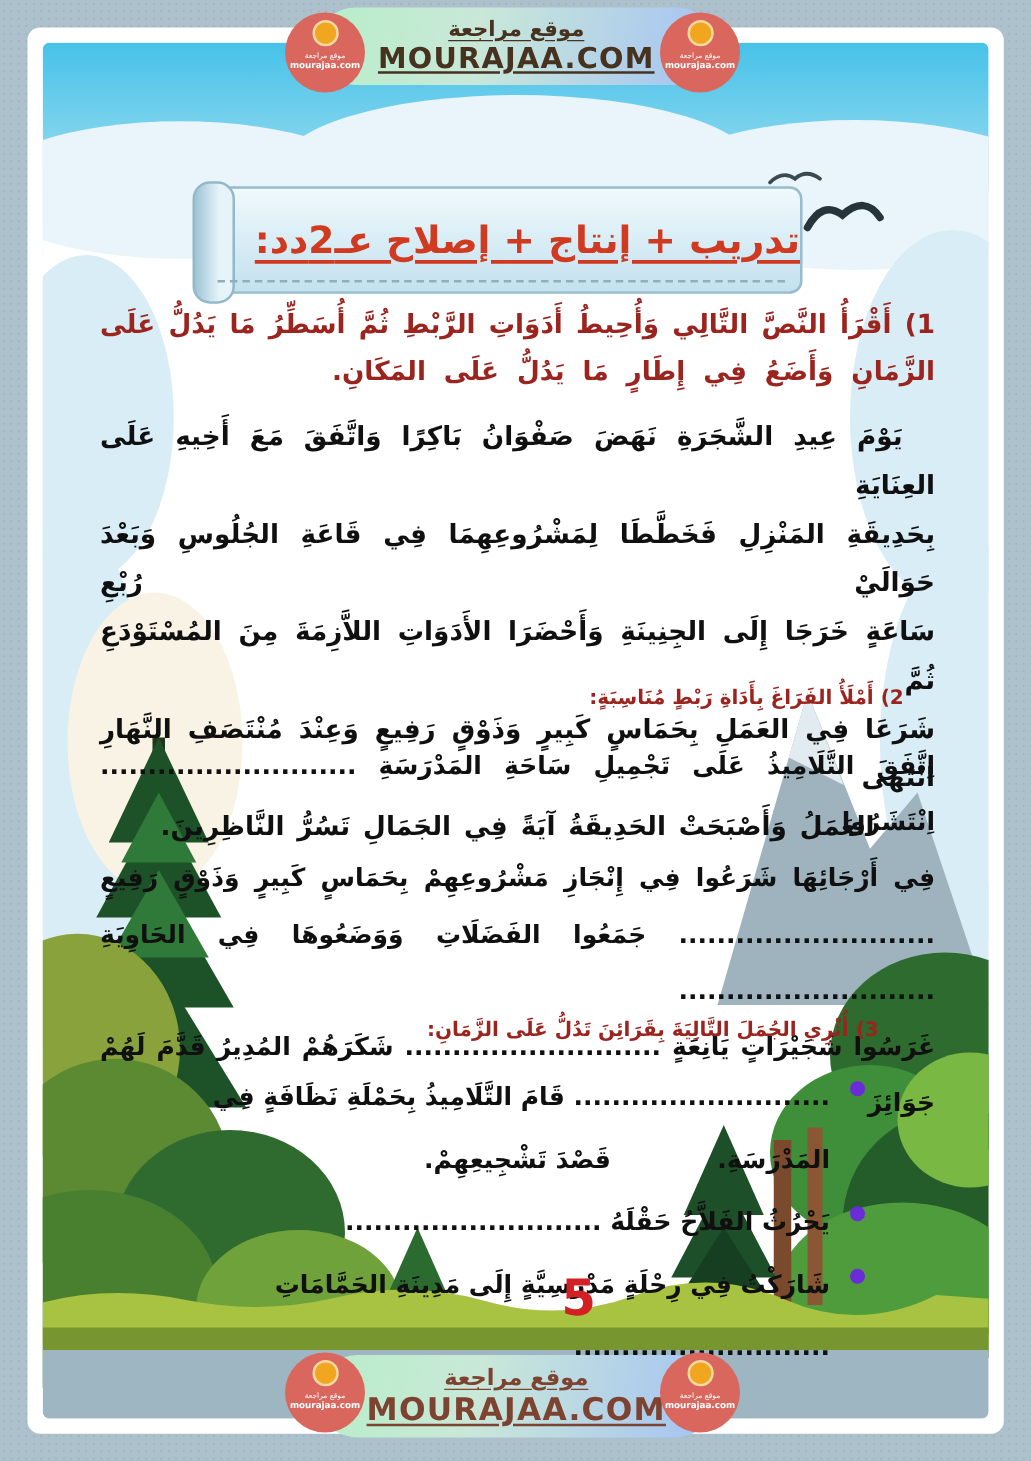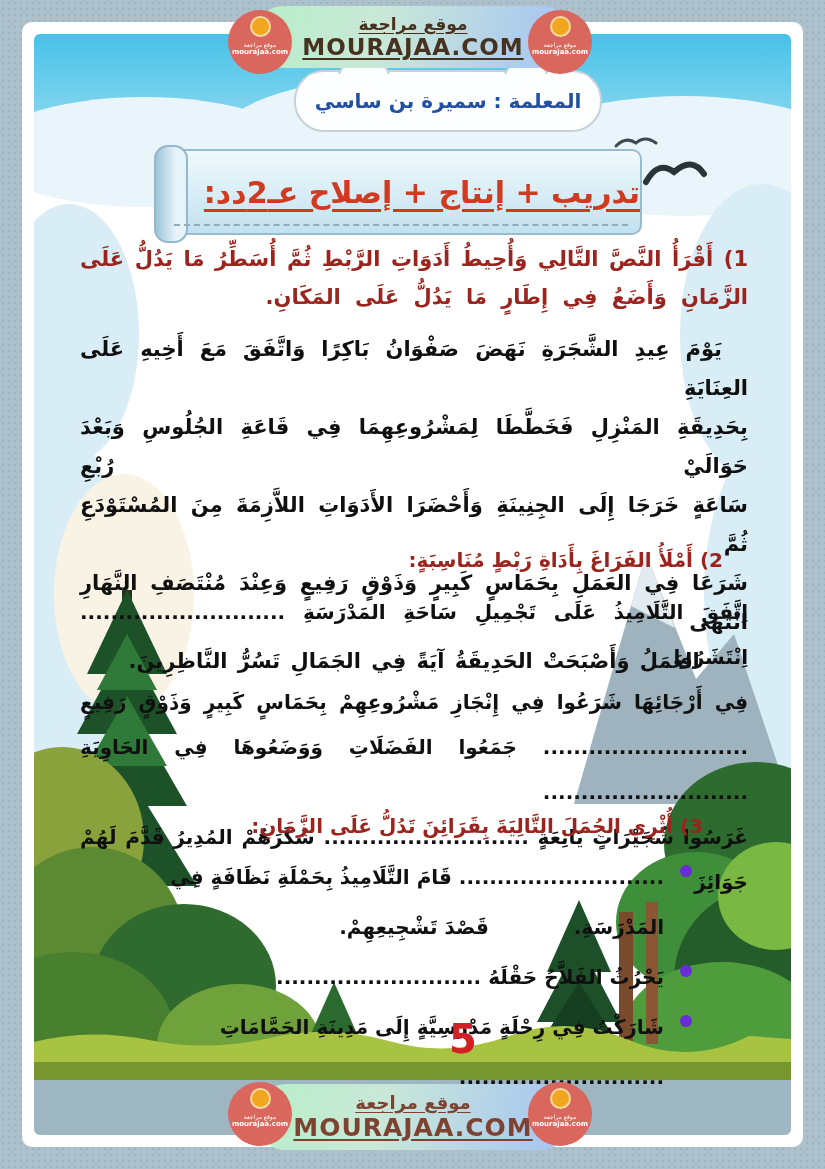--- a/index.html
+++ b/index.html
@@ -57,21 +57,21 @@
   .content{position:absolute;left:80px;top:0;width:668px;height:1136px;direction:rtl;z-index:4;}
   .l{font-weight:bold;}
   .just{text-align:justify;text-align-last:justify;}
   .endr{text-align:center;}
   .indent{text-indent:26px;}
   .ex1-prompt{position:absolute;top:240px;left:0;right:0;}
   .ex1-prompt .l{font-size:21px;line-height:38px;color:#9c241e;}
   .end2{text-align:right;word-spacing:7px;}
   .passage{position:absolute;top:330px;left:0;right:0;}
   .passage .l{font-size:21px;line-height:39px;color:#101010;word-spacing:3px;}
-  .heading{font-size:20px;font-weight:bold;color:#9c241e;}
+  .heading{font-size:16px;font-weight:bold;color:#9c241e;}
   .ex2-prompt{position:absolute;top:548px;left:0;right:25px;text-align:right;}
   .ex2-body{position:absolute;top:590px;left:0;right:0;}
   .ex2-body .l{font-size:20px;line-height:45px;color:#101010;}
   .ex3-prompt{position:absolute;top:814px;left:0;right:45px;text-align:right;}
   .ex3-list{position:absolute;top:852px;left:16px;right:56px;}
   .item{position:relative;padding-right:28px;text-align:right;font-size:20px;line-height:50px;font-weight:bold;color:#101010;}
   .bullet{position:absolute;right:0;top:13px;width:12px;height:12px;border-radius:50%;background:#6a2bd8;}
   .pagenum{position:absolute;top:1016px;left:338px;width:90px;text-align:center;font-size:40px;font-weight:bold;color:#d22025;}
 </style>
 </head>
@@ -156,26 +156,20 @@
     <span class="sun"></span>
     <span class="b1">موقع مراجعة</span>
     <span class="b2">mourajaa.com</span>
   </div>
 
   <div class="pill header-pill">
     <span class="pill-ar">موقع مراجعة</span>
     <span class="pill-dom">MOURAJAA.COM</span>
   </div>
 
-  <div class="cloud">
-    <span class="puff p1"></span>
-    <span class="puff p2"></span>
-    <span class="cloud-cover"></span>
-    <span class="cloud-text">المعلمة : سميرة بن ساسي</span>
-  </div>
 
   <svg class="birds" width="115" height="65" viewBox="0 0 115 65">
     <path d="M18 16 Q28 6 38 13 Q47 5 58 13" stroke="#3a4a50" stroke-width="3" fill="none" stroke-linecap="round"></path>
     <path d="M48 52 Q60 30 76 42 Q94 26 106 44" stroke="#273539" stroke-width="6" fill="none" stroke-linecap="round"></path>
   </svg>
 
   <div class="banner">
     <span class="banner-text">تدريب + إنتاج + إصلاح عـ2دد:</span>
   </div>
 

